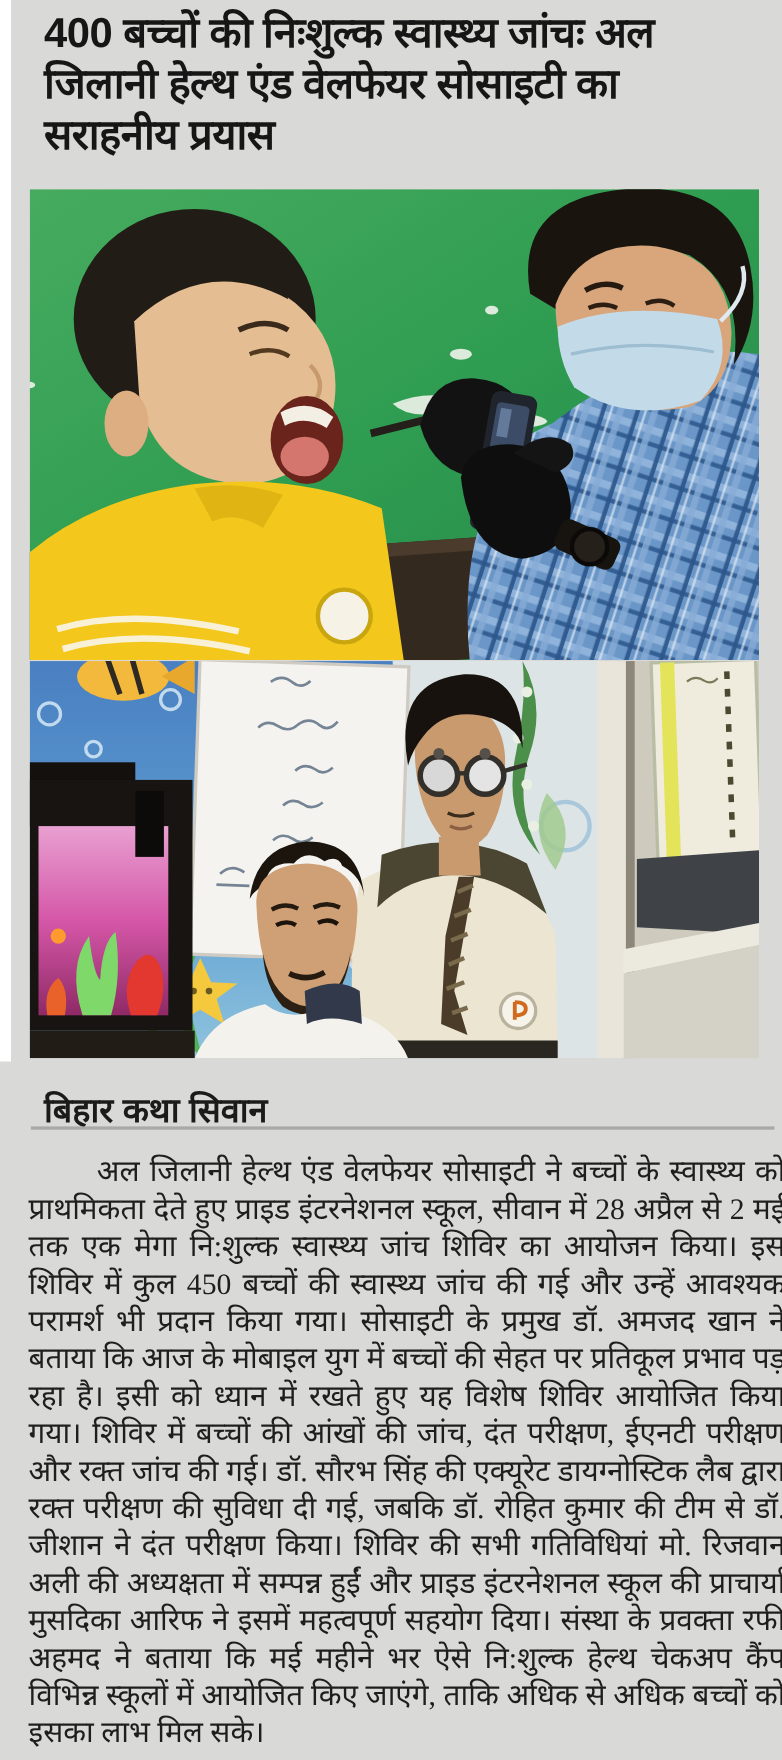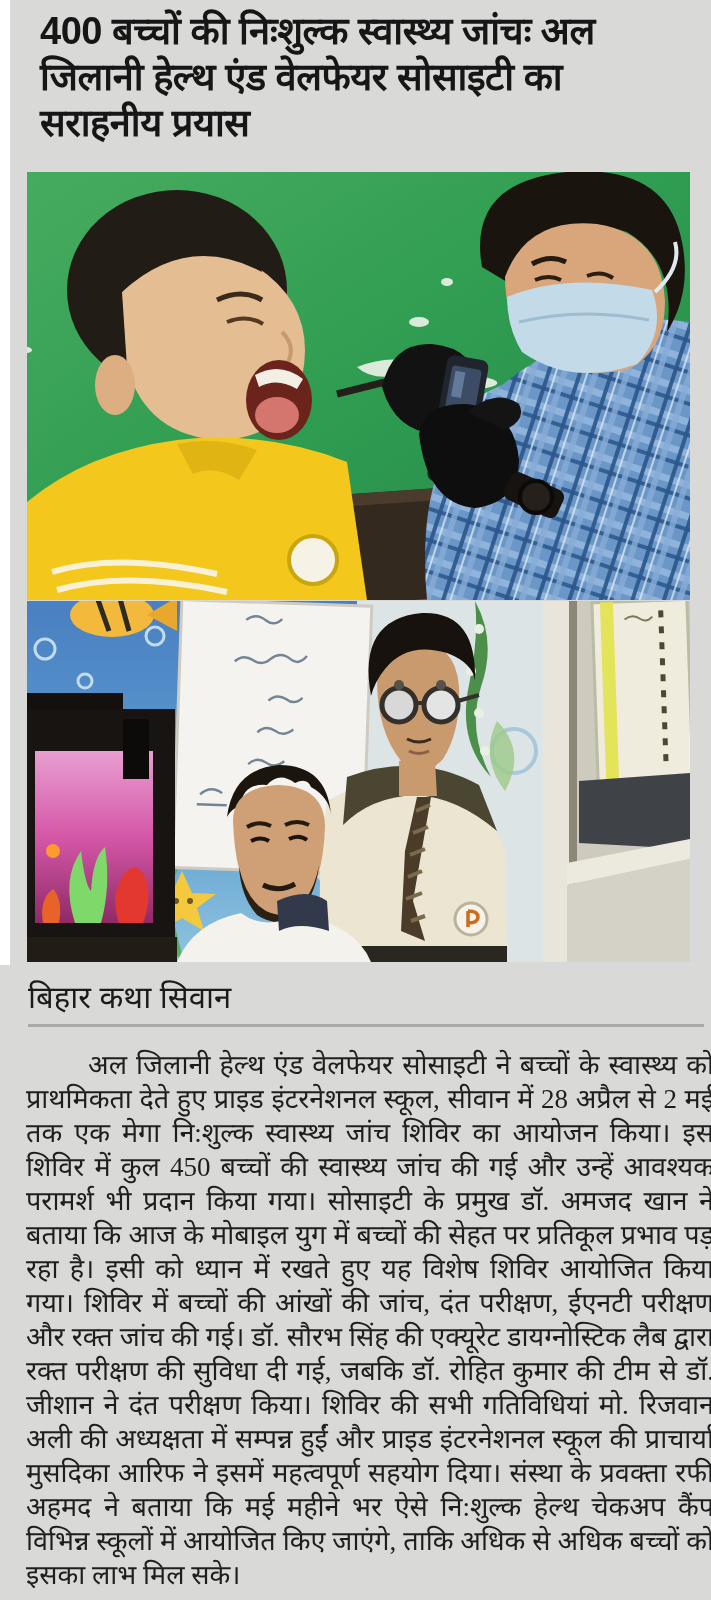--- a/index.html
+++ b/index.html
@@ -19,21 +19,21 @@
     position:absolute;left:40px;top:8px;width:650px;
     font-size:38px;line-height:46px;font-weight:bold;color:#161616;
     letter-spacing:-0.5px;margin:0;
   }
   figure{margin:0;padding:0;position:absolute;}
   .photo-1{left:27px;top:172px;width:663px;height:428px;}
   .photo-2{left:27px;top:601px;width:663px;height:361px;}
   figure svg{display:block;width:100%;height:100%;}
   .section-heading{
     position:absolute;left:28px;top:975px;width:660px;
-    font-size:31px;font-weight:normal;color:#1b1b1b;margin:0;
+    font-size:31px;font-weight:bold;color:#1b1b1b;margin:12px;
   }
   .divider{
     position:absolute;left:28px;top:1024px;width:676px;height:3px;
     background:#a9aaa8;border:none;margin:0;
   }
   .body-text{
     position:absolute;left:16px;top:1038px;width:688px;
     font-size:27px;line-height:34px;color:#1e1e1e;
     text-align:justify;text-indent:62px;margin:10px;
     font-family:"Liberation Serif","DejaVu Serif",serif;

